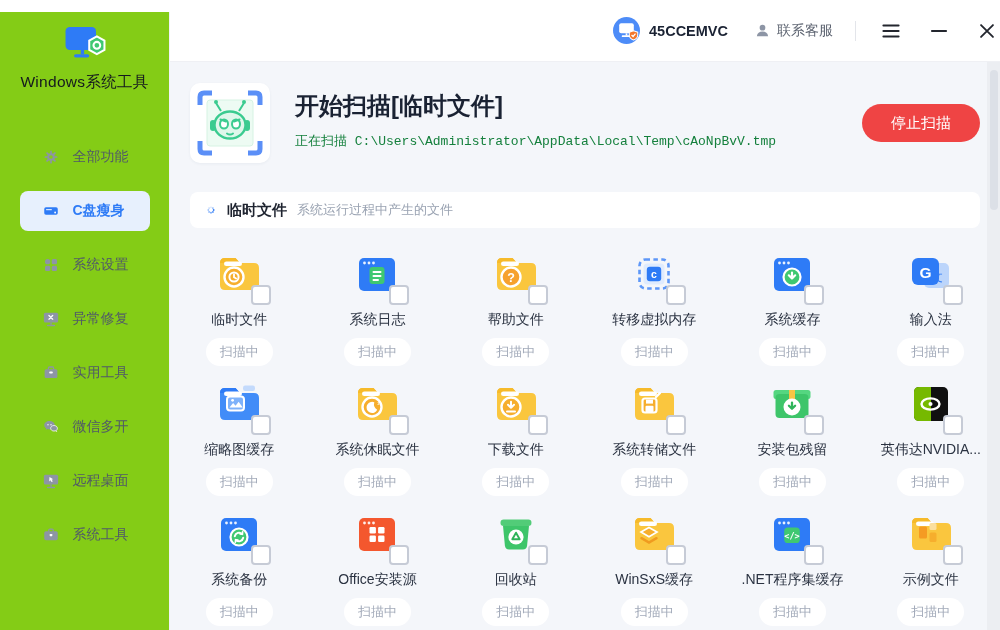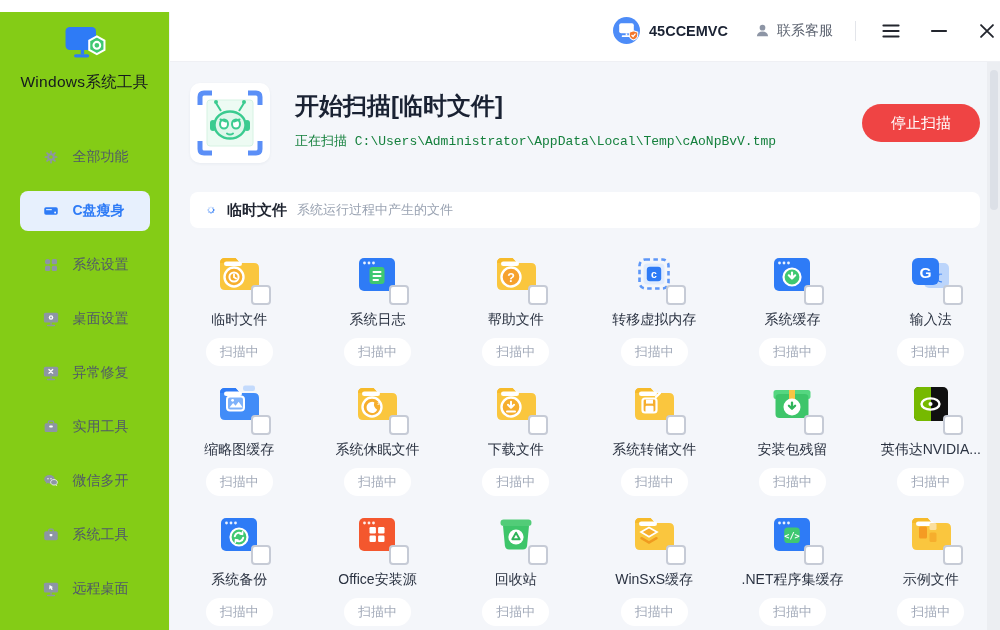--- a/index.html
+++ b/index.html
@@ -103,30 +103,20 @@
                 <rect x="26" y="8" width="14" height="14" rx="4"></rect>
                 <rect x="8" y="26" width="14" height="14" rx="4"></rect>
                 <rect x="26" y="26" width="14" height="14" rx="4"></rect>
               </g>
             </svg></span>
     <span class="mi-label">系统设置</span>
   </div>
         <div class="menu-item">
     <span class="mi-ic ic"><svg viewBox="0 0 48 48" width="100%" height="100%" xmlns="http://www.w3.org/2000/svg">
               <rect x="5" y="7" width="38" height="26" rx="4" fill="currentColor"></rect>
-              <circle cx="24" cy="20" r="6" fill="#fff"></circle>
-              <circle cx="24" cy="20" r="2.4" fill="currentColor"></circle>
-              <path d="M24 33v6" stroke="currentColor" stroke-width="4"></path>
-              <path d="M15 41h18" stroke="currentColor" stroke-width="4" stroke-linecap="round"></path>
-            </svg></span>
-    <span class="mi-label">桌面设置</span>
-  </div>
-        <div class="menu-item">
-    <span class="mi-ic ic"><svg viewBox="0 0 48 48" width="100%" height="100%" xmlns="http://www.w3.org/2000/svg">
-              <rect x="5" y="7" width="38" height="26" rx="4" fill="currentColor"></rect>
               <path d="M18.5 14.5l10 10M28.5 14.5l-10 10" stroke="#fff" stroke-width="3.4" stroke-linecap="round"></path>
               <path d="M24 33v6" stroke="currentColor" stroke-width="4"></path>
               <path d="M15 41h18" stroke="currentColor" stroke-width="4" stroke-linecap="round"></path>
             </svg></span>
     <span class="mi-label">异常修复</span>
   </div>
         <div class="menu-item">
     <span class="mi-ic ic"><svg viewBox="0 0 48 48" width="100%" height="100%" xmlns="http://www.w3.org/2000/svg">
               <path d="M17 15v-4q0-3 3-3h8q3 0 3 3v4" fill="none" stroke="currentColor" stroke-width="3.4"></path>
               <rect x="7" y="14" width="34" height="23" rx="4" fill="currentColor"></rect>
@@ -138,34 +128,34 @@
     <span class="mi-ic ic"><svg viewBox="0 0 48 48" width="100%" height="100%" xmlns="http://www.w3.org/2000/svg">
               <path d="M20 8C12.3 8 6 13 6 19.2c0 3.5 2 6.7 5.2 8.7L9.6 32l4.8-2.4c1.7.5 3.6.8 5.6.8 7.7 0 14-5 14-11.2S27.7 8 20 8z" fill="currentColor"></path>
               <circle cx="16" cy="18" r="1.8" fill="#fff"></circle>
               <circle cx="24" cy="18" r="1.8" fill="#fff"></circle>
               <path d="M32 20c-5 0-9 3.3-9 7.4 0 4.1 4 7.4 9 7.4 1.3 0 2.6-.2 3.7-.6L39 36l-1-2.9c2-1.3 3-3.3 3-5.7 0-4.1-4-7.4-9-7.4z" fill="currentColor" stroke="#fff" stroke-width="2"></path>
             </svg></span>
     <span class="mi-label">微信多开</span>
   </div>
         <div class="menu-item">
     <span class="mi-ic ic"><svg viewBox="0 0 48 48" width="100%" height="100%" xmlns="http://www.w3.org/2000/svg">
-              <path d="M18 15v-3.5q0-3 3-3h6q3 0 3 3V15" fill="none" stroke="currentColor" stroke-width="3.4"></path>
-              <rect x="6" y="14" width="36" height="24" rx="4.5" fill="currentColor"></rect>
-              <rect x="20.5" y="21" width="7" height="6" rx="1.5" fill="#fff"></rect>
-            </svg></span>
-    <span class="mi-label">系统工具</span>
-  </div>
-        <div class="menu-item">
-    <span class="mi-ic ic"><svg viewBox="0 0 48 48" width="100%" height="100%" xmlns="http://www.w3.org/2000/svg">
               <rect x="5" y="7" width="38" height="26" rx="4" fill="currentColor"></rect>
               <path d="M20 13l10 6-4.3 1.2 3 4.8-3.2 1.9-2.9-4.9L19 25z" fill="#fff"></path>
               <path d="M24 33v6" stroke="currentColor" stroke-width="4"></path>
               <path d="M15 41h18" stroke="currentColor" stroke-width="4" stroke-linecap="round"></path>
             </svg></span>
     <span class="mi-label">远程桌面</span>
+  </div>
+        <div class="menu-item">
+    <span class="mi-ic ic"><svg viewBox="0 0 48 48" width="100%" height="100%" xmlns="http://www.w3.org/2000/svg">
+              <path d="M18 15v-3.5q0-3 3-3h6q3 0 3 3V15" fill="none" stroke="currentColor" stroke-width="3.4"></path>
+              <rect x="6" y="14" width="36" height="24" rx="4.5" fill="currentColor"></rect>
+              <rect x="20.5" y="21" width="7" height="6" rx="1.5" fill="#fff"></rect>
+            </svg></span>
+    <span class="mi-label">系统工具</span>
   </div>
       </nav>
   </aside>
 
   <header class="titlebar">
     <div class="account">
       <span class="avatar">
           <span class="ic"><svg viewBox="0 0 48 48" width="100%" height="100%" xmlns="http://www.w3.org/2000/svg">
               <rect x="11" y="11" width="26" height="18" rx="3.5" fill="#fff"></rect>
               <path d="M24 29v4" stroke="#fff" stroke-width="3"></path>

